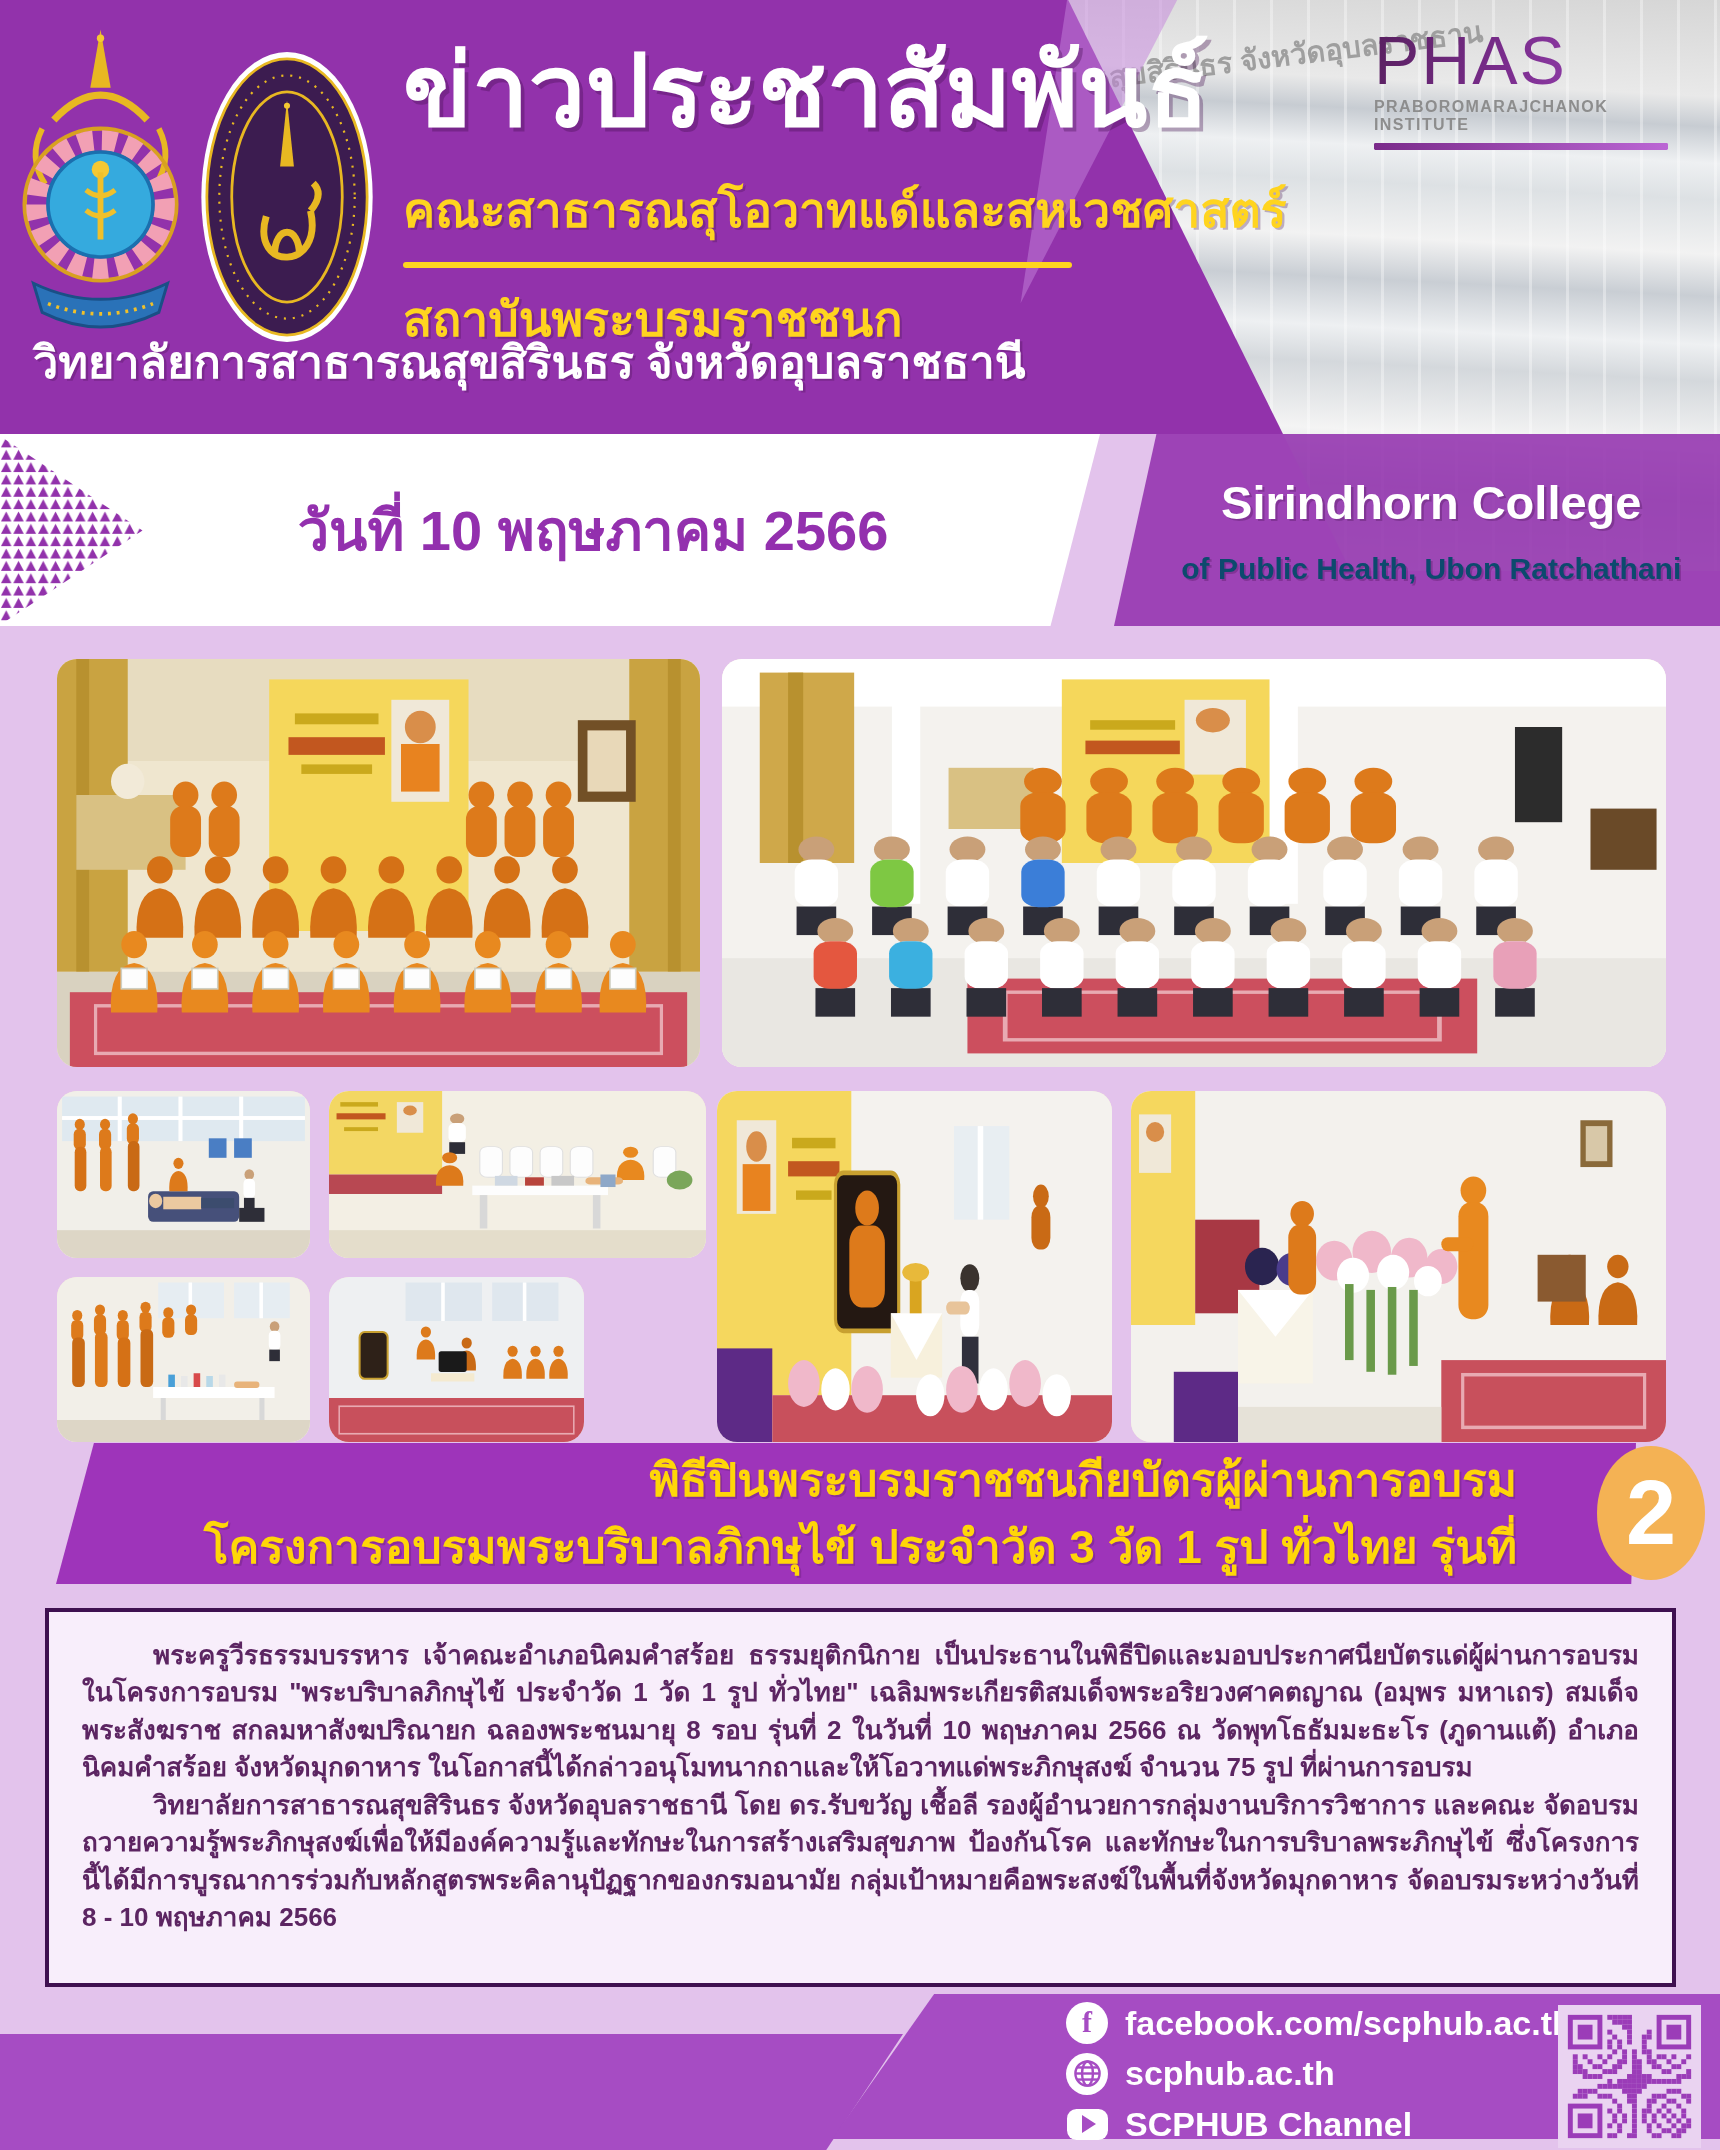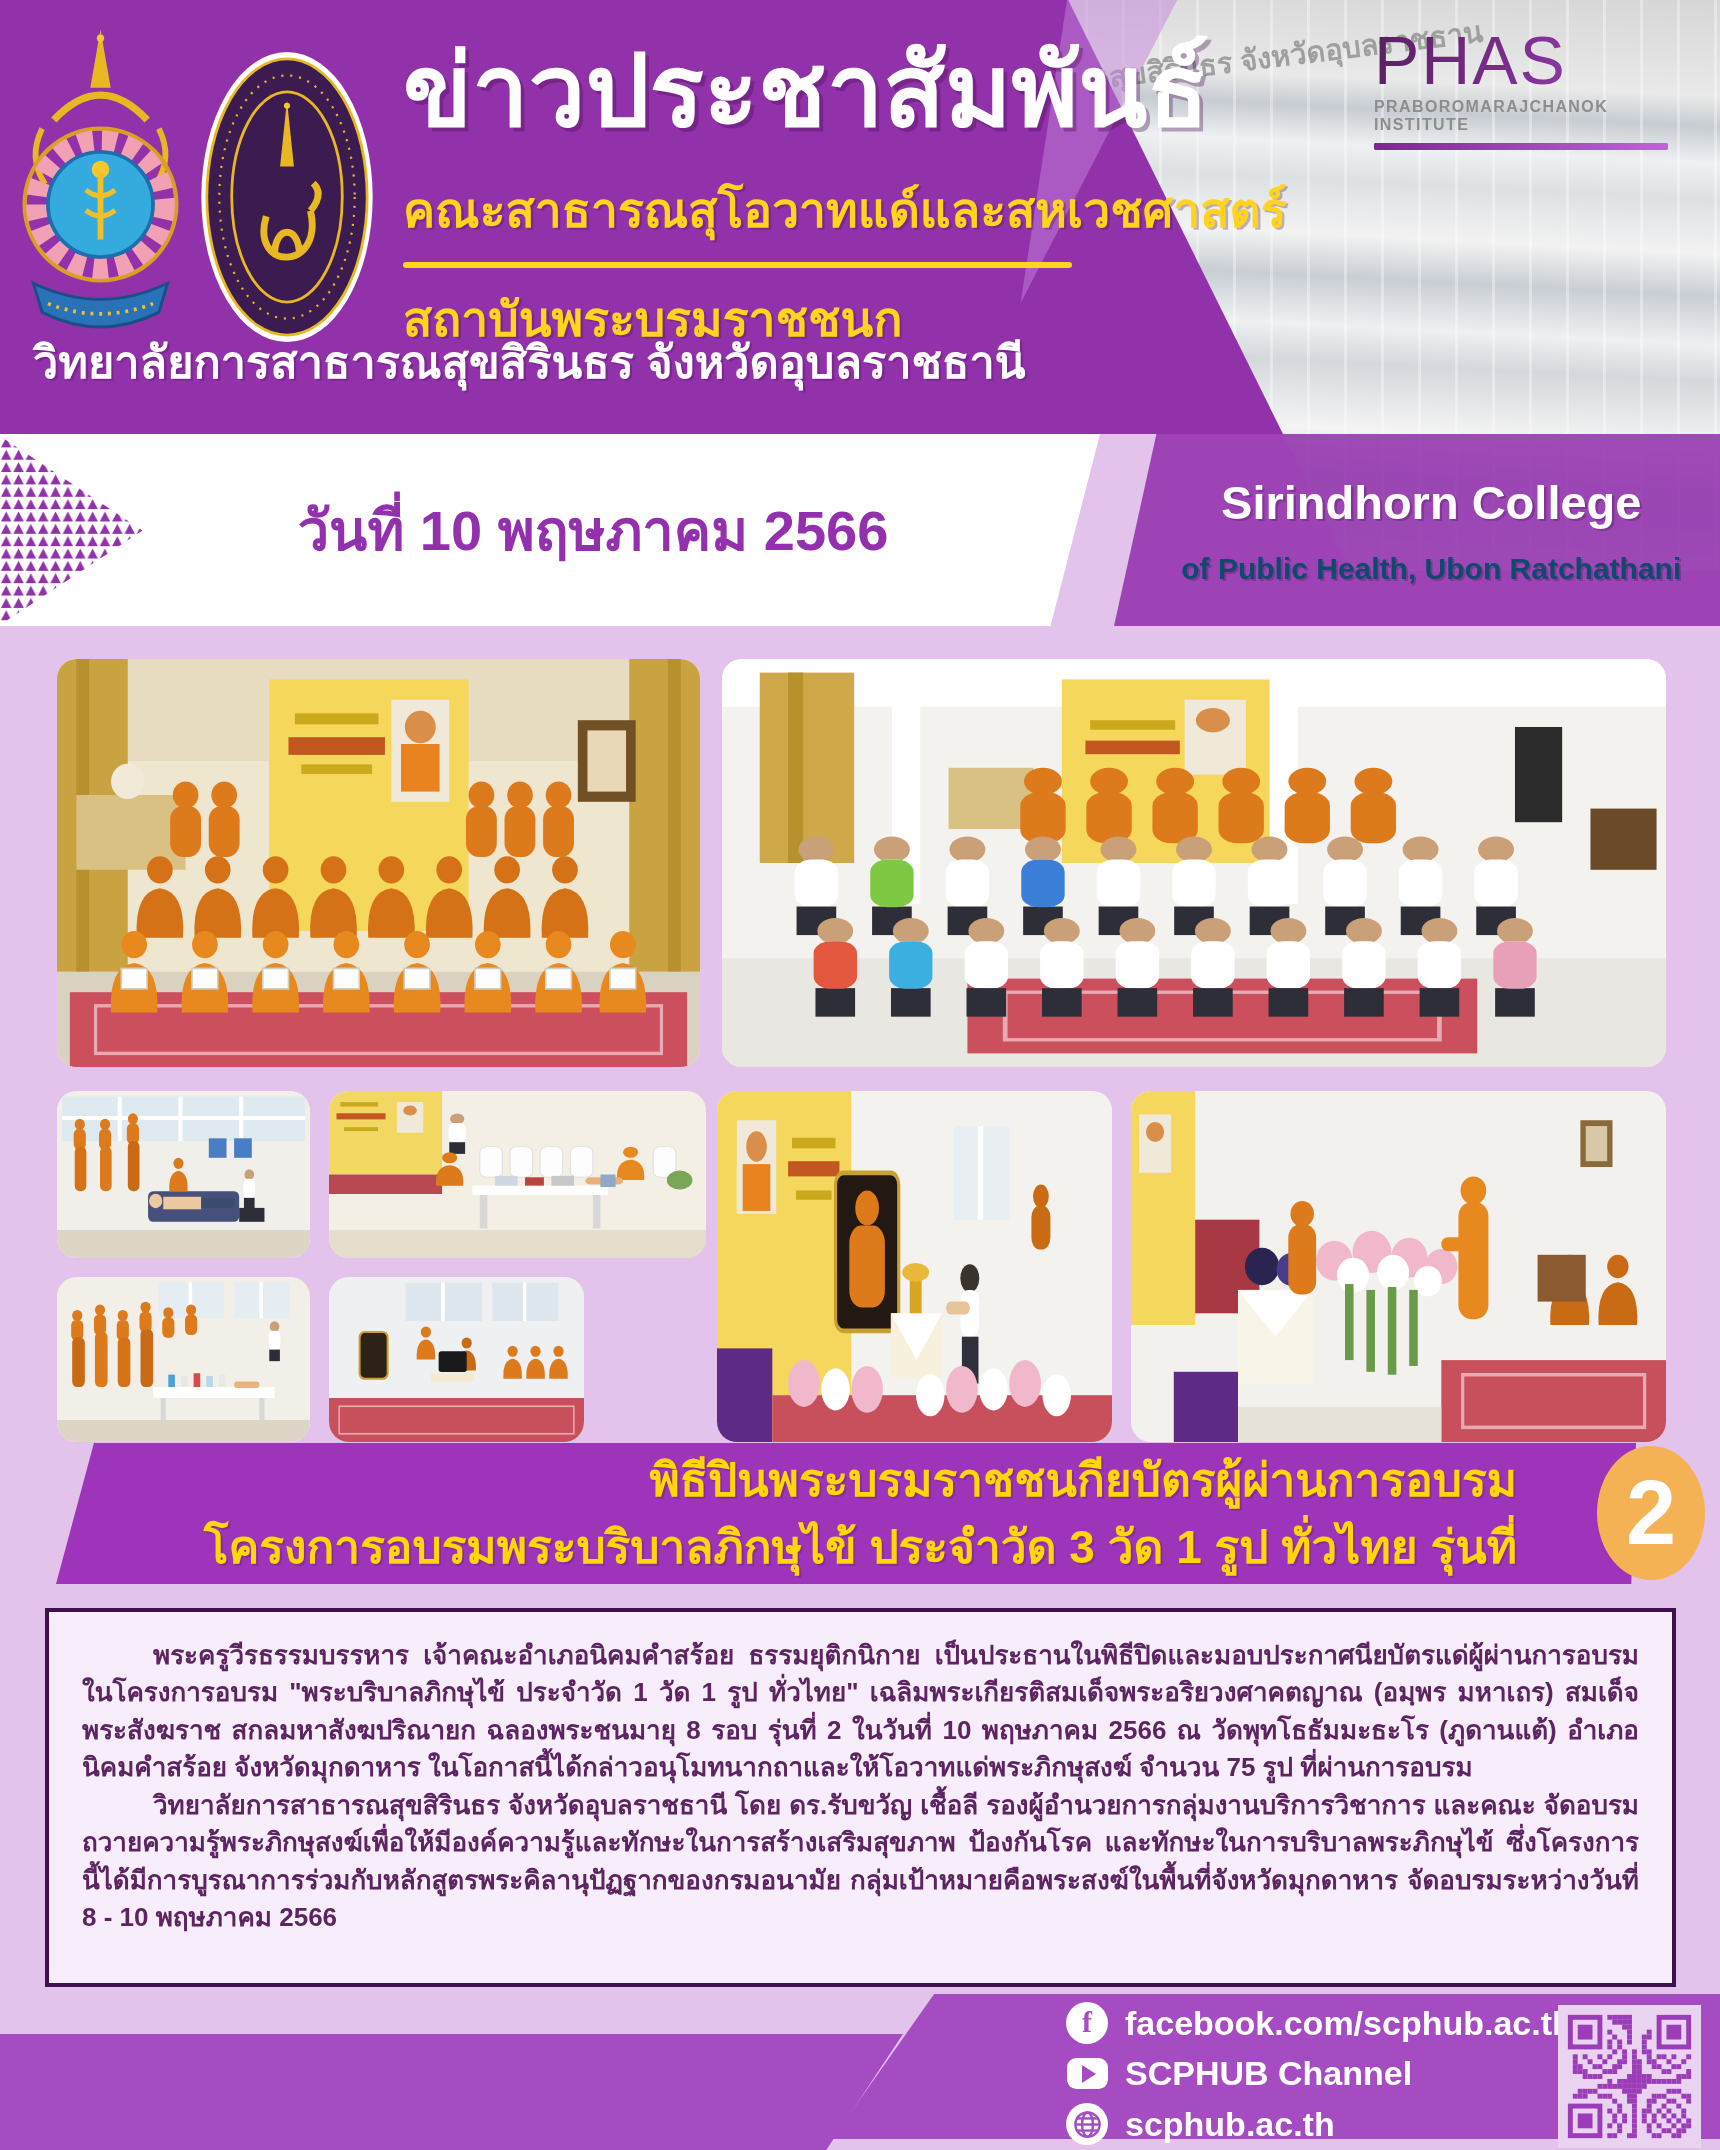--- a/index.html
+++ b/index.html
@@ -568,39 +568,39 @@
     <div class="social-row">
       <span class="social-icon">
           <span class="icon-circle">
             <span class="fb-glyph">f</span>
           </span>
         </span>
       <span class="social-label">facebook.com/scphub.ac.th/</span>
     </div>
     <div class="social-row">
       <span class="social-icon">
-          <span class="yt-rect">
-            <span class="yt-play"></span>
-          </span>
-        </span>
-      <span class="social-label">SCPHUB Channel</span>
-    </div>
-    <div class="social-row">
-      <span class="social-icon">
         <span class="icon-circle">
           <svg width="29" height="29" viewBox="0 0 24 24">
               <circle cx="12" cy="12" r="10" fill="none" stroke="#a64cc3" stroke-width="2"></circle>
               <ellipse cx="12" cy="12" rx="4.5" ry="10" fill="none" stroke="#a64cc3" stroke-width="2"></ellipse>
               <line x1="2" y1="12" x2="22" y2="12" stroke="#a64cc3" stroke-width="2"></line>
               <line x1="3.5" y1="7" x2="20.5" y2="7" stroke="#a64cc3" stroke-width="2"></line>
               <line x1="3.5" y1="17" x2="20.5" y2="17" stroke="#a64cc3" stroke-width="2"></line>
             </svg>
         </span>
       </span>
       <span class="social-label">scphub.ac.th</span>
+    </div>
+    <div class="social-row">
+      <span class="social-icon">
+          <span class="yt-rect">
+            <span class="yt-play"></span>
+          </span>
+        </span>
+      <span class="social-label">SCPHUB Channel</span>
     </div>
   </div>
 
   <div class="abs qr-box">
     <svg id="qr-svg" width="143" height="143" viewBox="0 0 29 29">
         <rect width="29" height="29" fill="#ead3f1"></rect>
         <rect x="3" y="10" width="1" height="1" fill="#9b3cb8"></rect>
         <rect x="3" y="11" width="1" height="1" fill="#9b3cb8"></rect>
         <rect x="3" y="12" width="1" height="1" fill="#9b3cb8"></rect>
         <rect x="3" y="13" width="1" height="1" fill="#9b3cb8"></rect>

